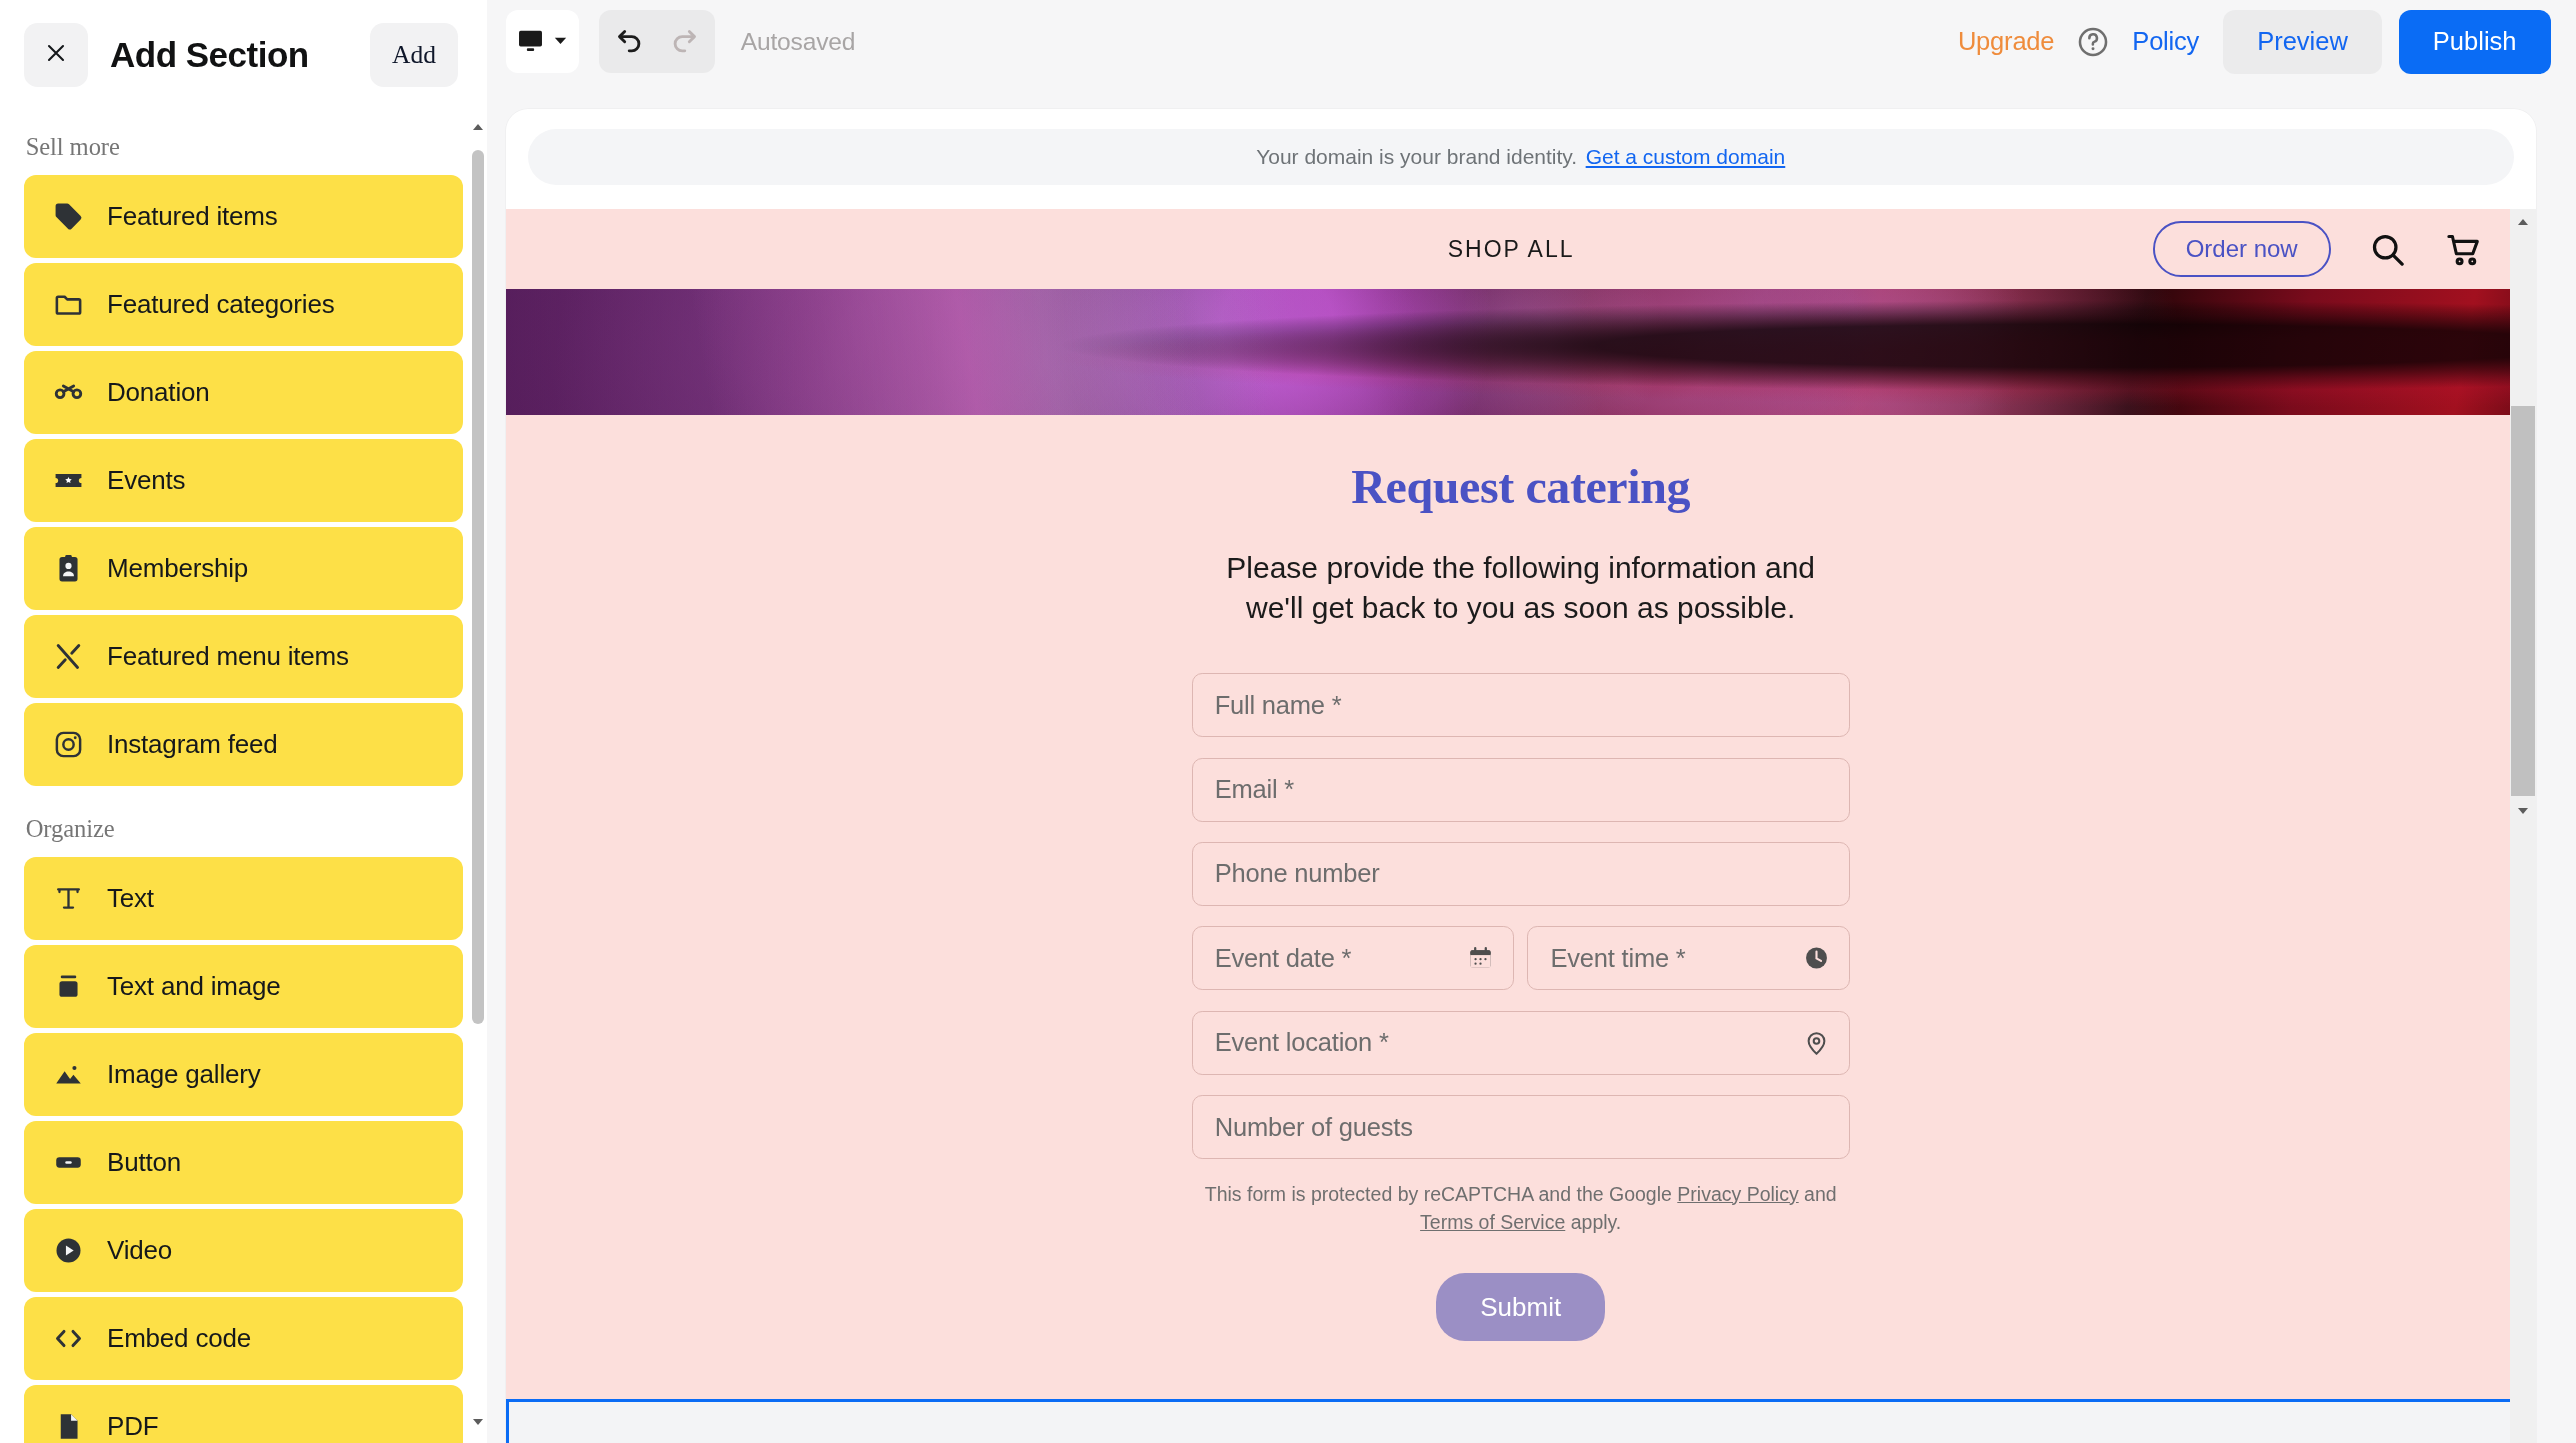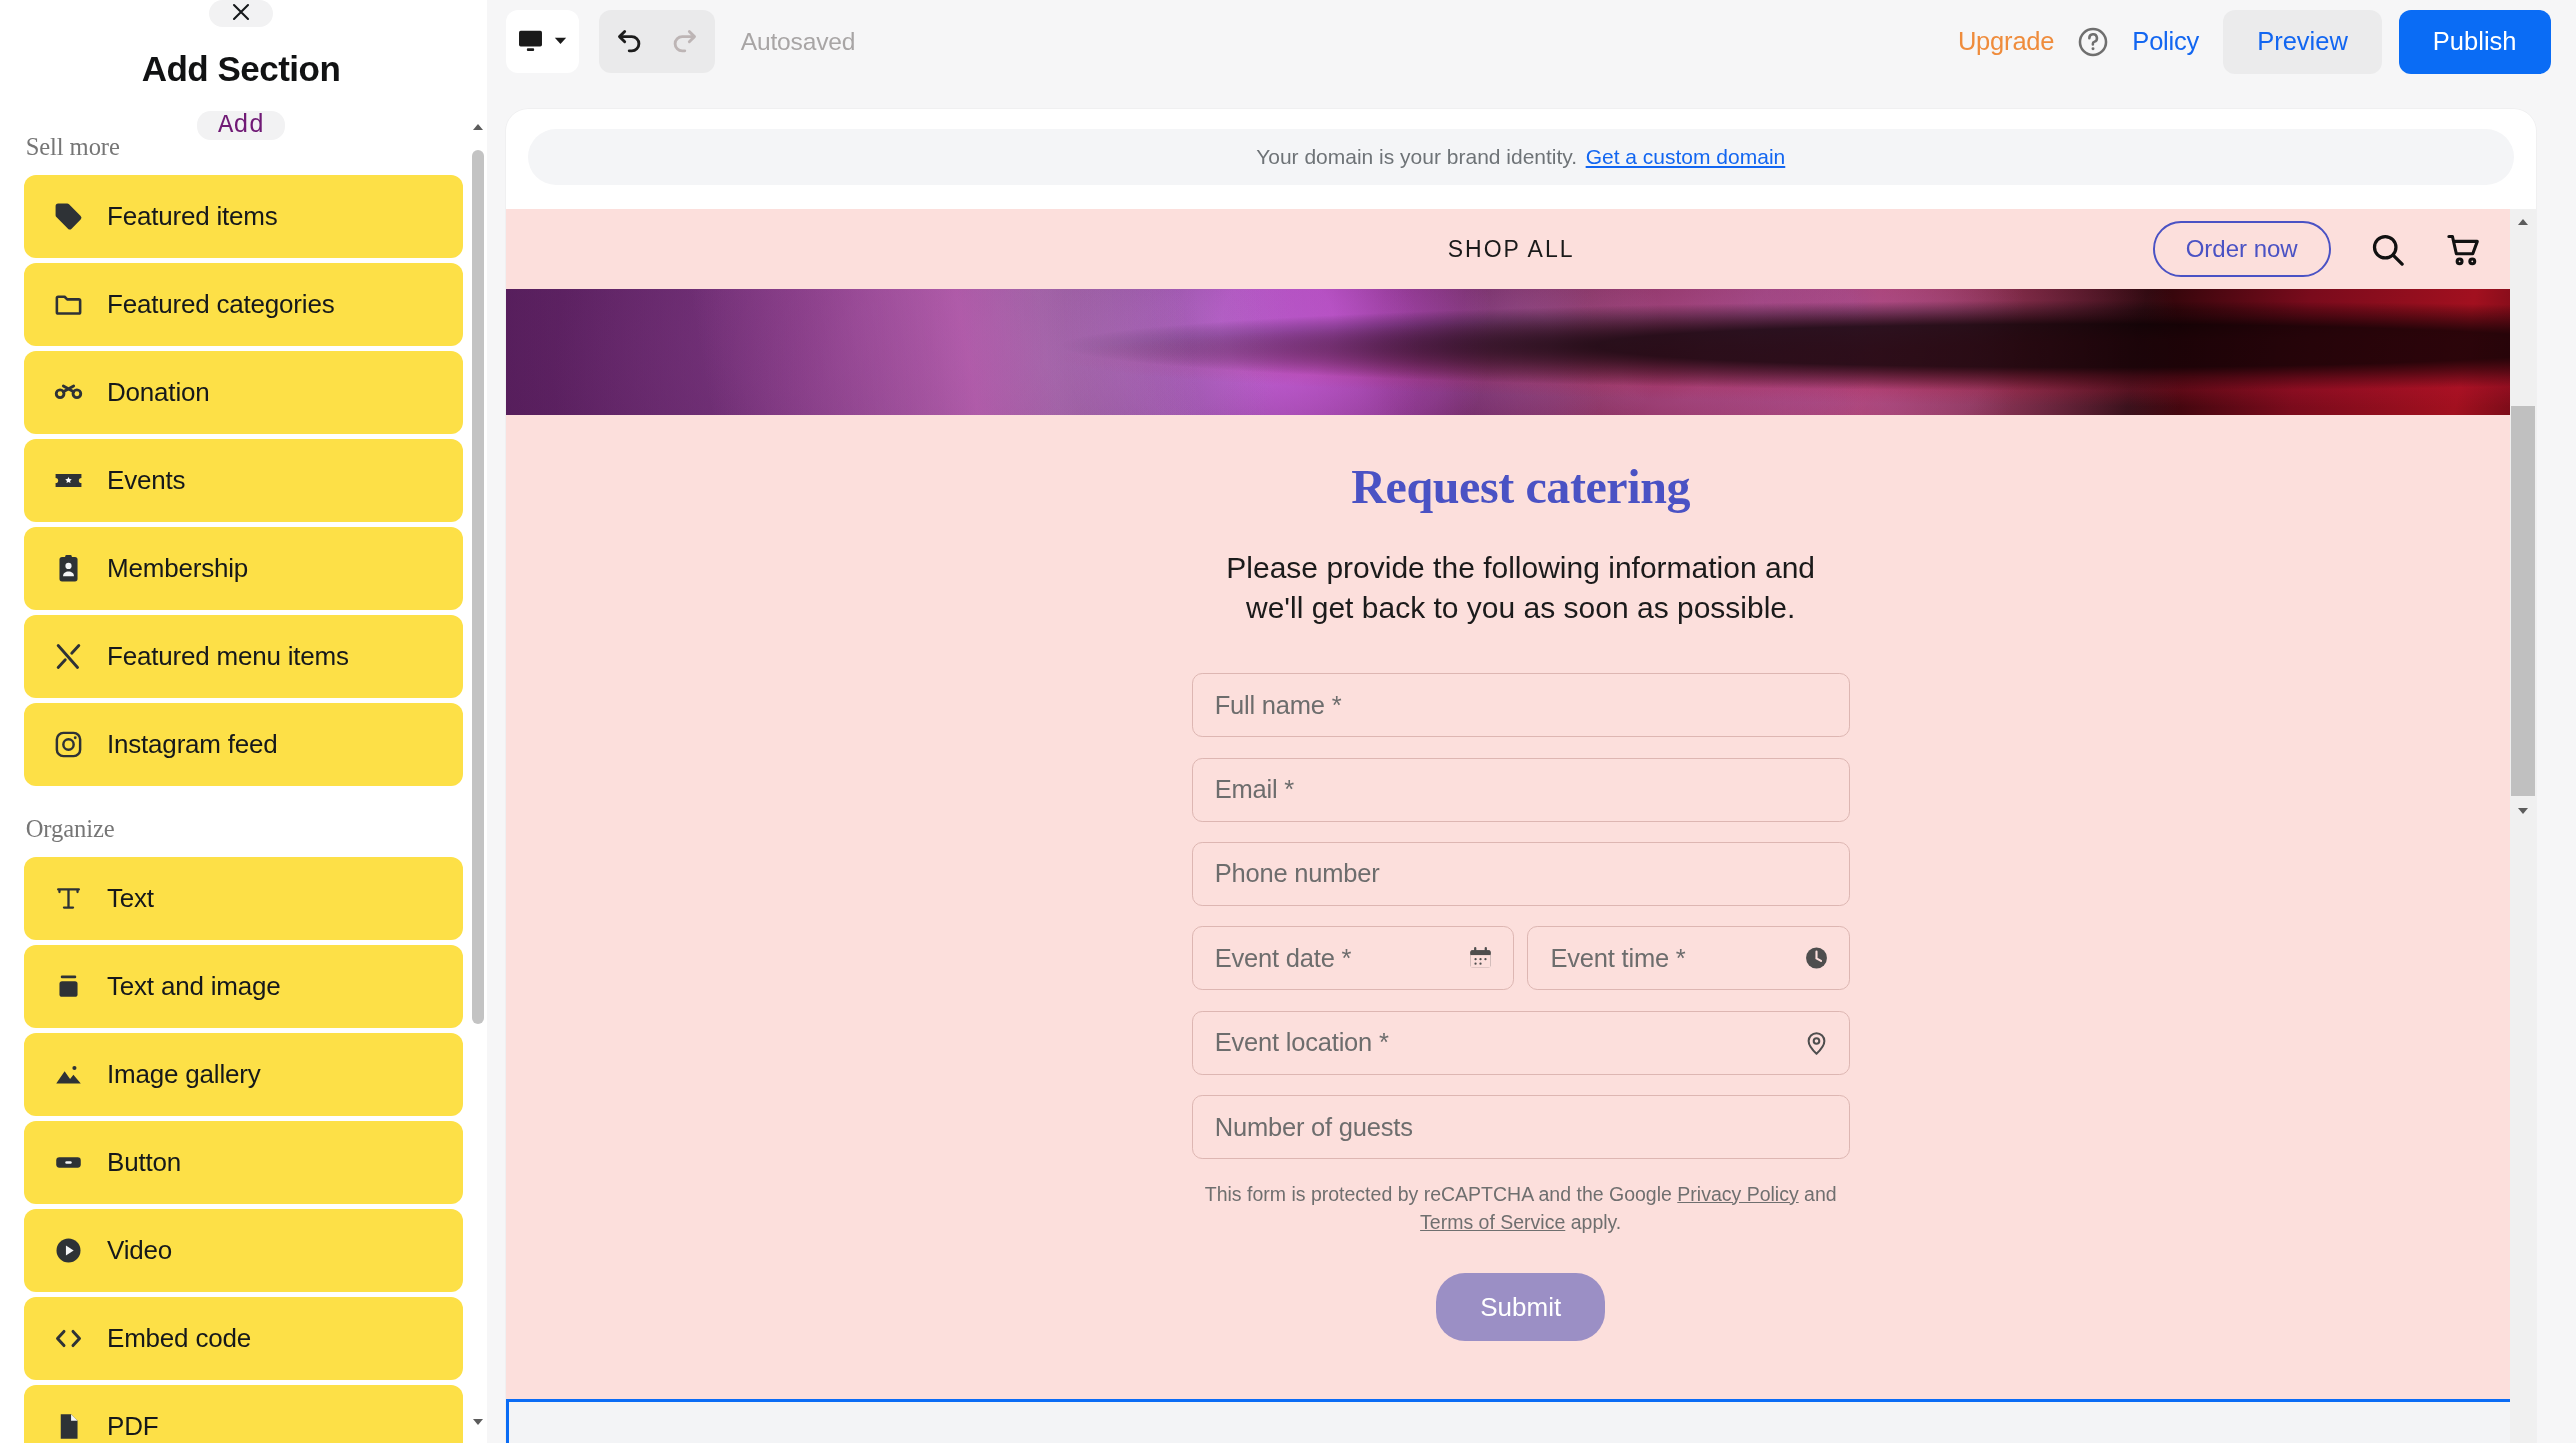--- a/index.html
+++ b/index.html
@@ -19,39 +19,38 @@
     width: 487px; height: 1443px;
     background: #ffffff;
     flex: 0 0 487px;
     overflow: hidden;
   }
   .panel-header {
     height: 109px;
     display: flex; align-items: center;
     padding: 0 29px 0 24px;
     gap: 22px;
-    flex-direction: column;
   }
   .close-btn {
     width: 64px; height: 64px;
     background: #f2f2f3;
     border-radius: 13.6px;
     display: flex; align-items: center; justify-content: center;
     cursor: pointer; border: none;
   }
   .close-btn svg { width: 24px; height: 24px; }
   .panel-title {
     font-size: 35px; font-weight: 700; color: #111213;
     letter-spacing: -0.5px; flex: 1;
   }
   .add-btn {
     width: 88px; height: 64px;
     background: #f2f2f3; border: none; border-radius: 13.6px;
-    color: #701a75; font-size: 25.5px; font-weight: 500;
-    font-family: Liberation Mono, monospace;
+    color: #0f172a; font-size: 25.5px; font-weight: 500;
+    font-family: Liberation Serif, serif;
     cursor: pointer;
   }
 
   .panel-scroll {
     position: absolute; top: 109px; left: 0;
     width: 487px; height: 1335px;
     overflow: hidden;
     padding: 0 24px 0 24px;
   }
   .group-label {

